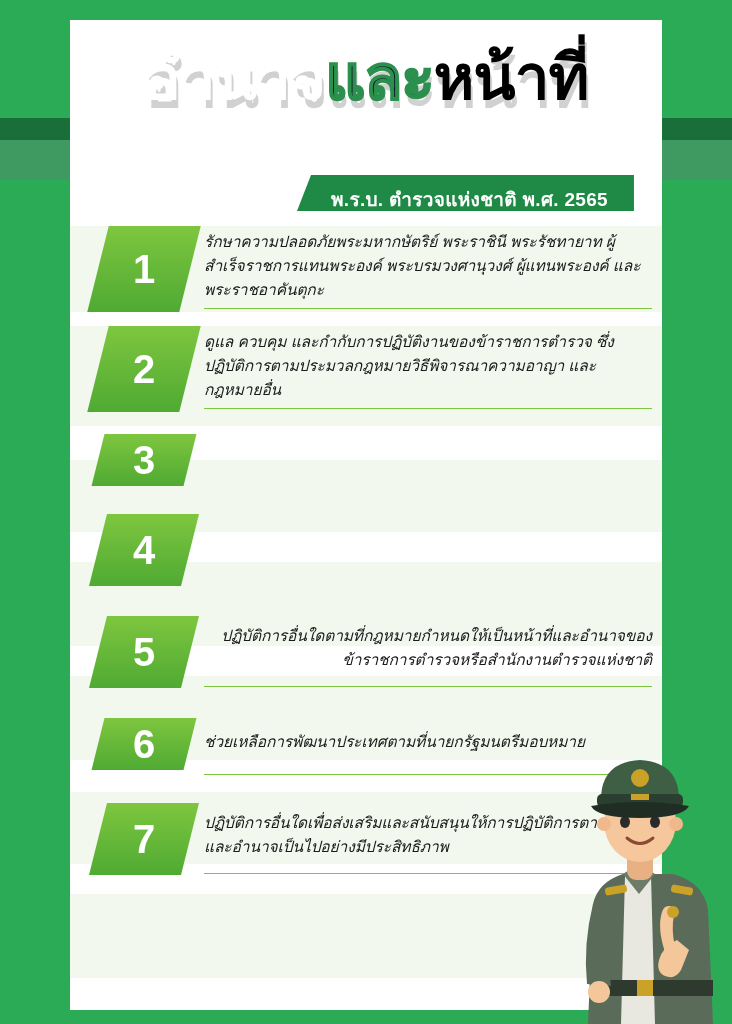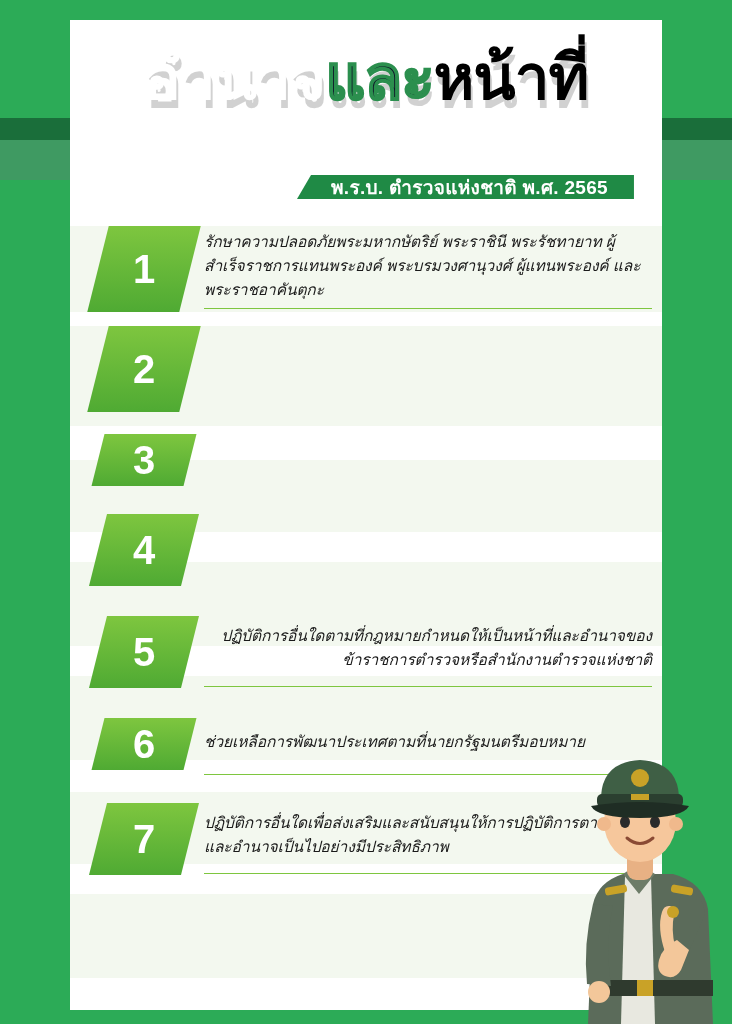--- a/index.html
+++ b/index.html
@@ -91,21 +91,21 @@
     position: absolute;
     left: 297px;
     top: 175px;
     height: 24px;
     background: #1f8a45;
     color: #ffffff;
     font-size: 19px;
     font-weight: bold;
     display: flex;
     align-items: center;
-    padding: 0 26px 0 34px;
+    padding: 12px 26px 0 34px;
     clip-path: polygon(14px 0, 100% 0, 100% 100%, 0 100%);
     letter-spacing: 0.3px;
   }
 
   
   .list {
     position: absolute;
     left: 92px;
     top: 226px;
     width: 560px;
@@ -209,20 +209,23 @@
       </div>
     <div class="body" style="min-height:78px;">
       <p>รักษาความปลอดภัยพระมหากษัตริย์ พระราชินี พระรัชทายาท ผู้สำเร็จราชการแทนพระองค์ พระบรมวงศานุวงศ์ ผู้แทนพระองค์ และพระราชอาคันตุกะ</p>
     </div>
   </div>
 
   <div class="item tall" style="margin-bottom:22px;">
     <div class="numbox">
         <span>2</span>
       </div>
+    <div class="body" style="min-height:78px;">
+      <p>ดูแล ควบคุม และกำกับการปฏิบัติงานของข้าราชการตำรวจ ซึ่งปฏิบัติการตามประมวลกฎหมายวิธีพิจารณาความอาญา และกฎหมายอื่น</p>
+    </div>
   </div>
 
   <div class="item" style="margin-bottom:28px;">
     <div class="numbox" style="min-height:52px;">
         <span>3</span>
       </div>
   </div>
 
   <div class="item tall2" style="margin-bottom:30px;">
     <div class="numbox">

